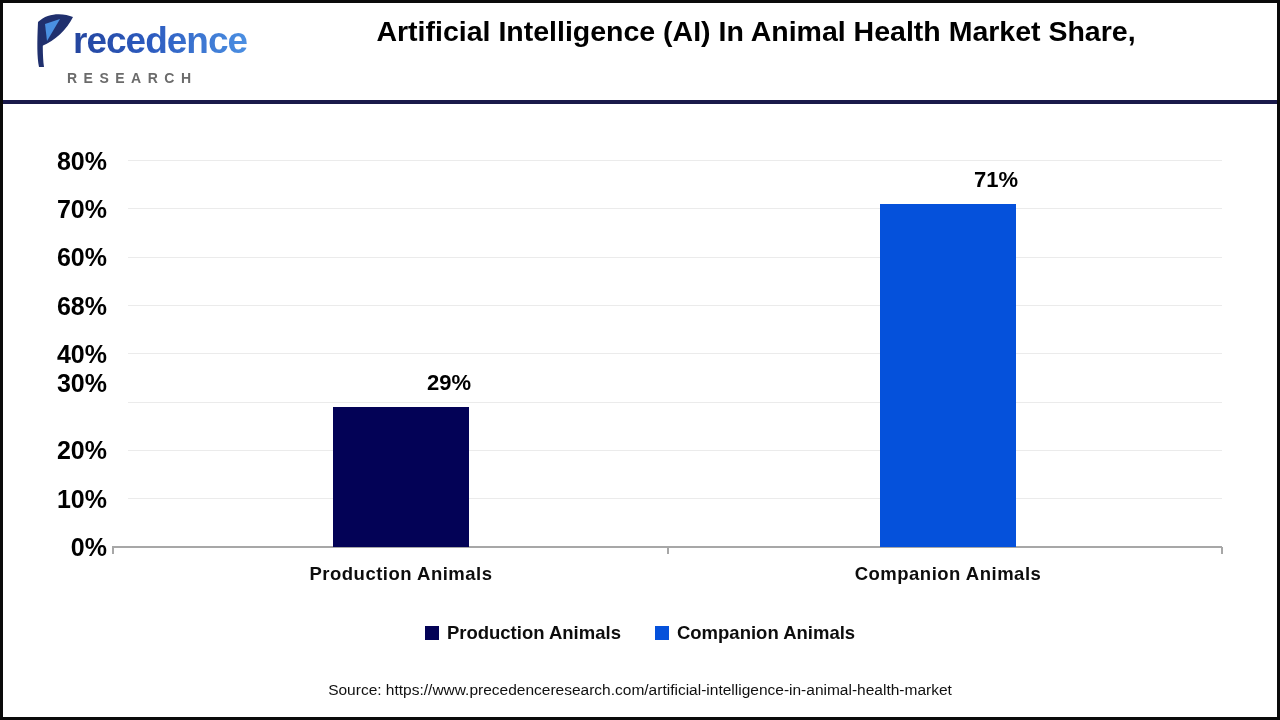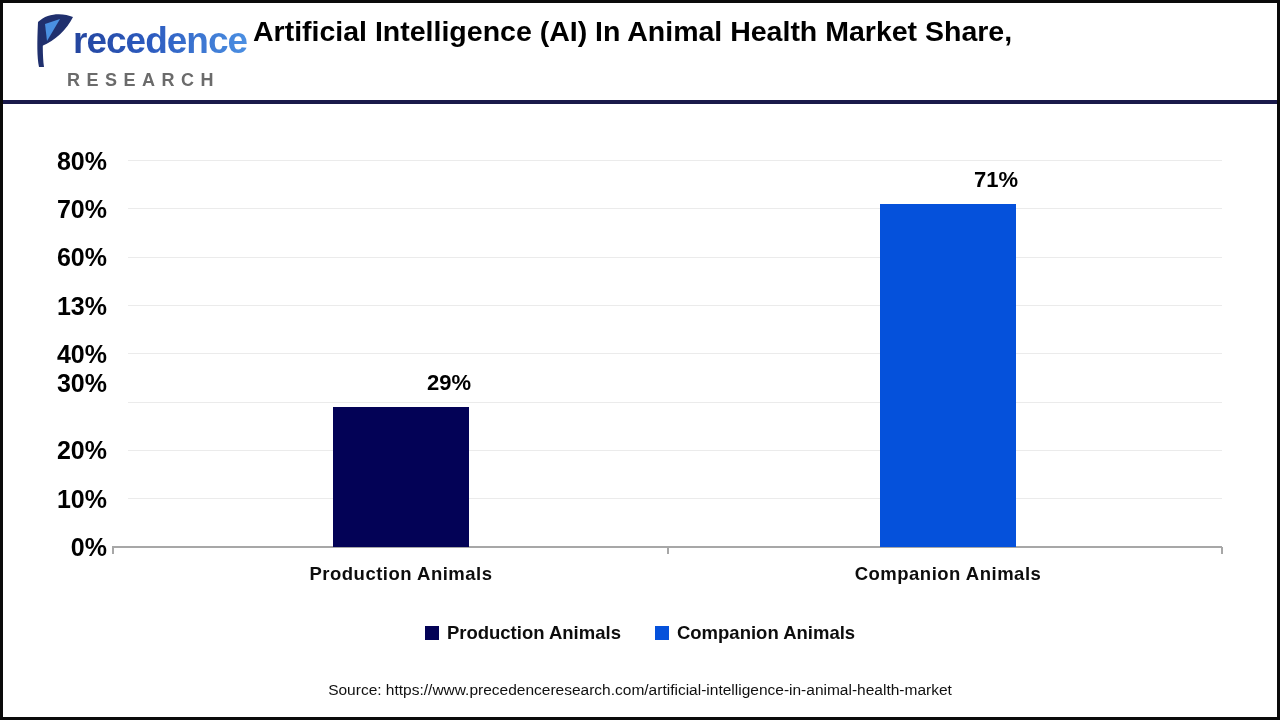--- a/index.html
+++ b/index.html
@@ -13,25 +13,25 @@
   .logo { position:absolute; left:27px; top:10px; width:215px; }
   .logo-row { display:flex; align-items:flex-start; height:56px; }
   .logo-mark { width:46px; height:56px; flex:0 0 auto; }
   .brand-text {
     font-size:37px; font-weight:bold; letter-spacing:-1px; line-height:56px;
     background:linear-gradient(90deg,#24459e 0%, #2d5cc0 45%, #4b8fe2 100%);
     -webkit-background-clip:text; background-clip:text; color:transparent;
     margin-left:-3px;
   }
   .brand-sub {
-    font-size:18px; font-weight:600; letter-spacing:6.5px; color:#6b6b6b;
+    font-size:14px; font-weight:600; letter-spacing:6.5px; color:#6b6b6b;
     margin-left:37px; margin-top:1px;
   }
   .title-block {
-    position:absolute; left:250px; right:18px; top:9px; text-align:left;
+    position:absolute; left:250px; right:18px; top:9px; text-align:center;
     font-size:28.5px; font-weight:bold; color:#000; line-height:39px;
   }
   .header-divider { position:absolute; left:0; top:97px; width:100%; height:4px; background:#1a1a4b; }
 
   
   #plot { position:absolute; left:0; top:0; width:1280px; height:720px; }
   .gridline { position:absolute; height:1px; background:#ebebeb; }
   .axis-base { position:absolute; height:2px; background:#a7a7a7; }
   .axis-tick { position:absolute; width:2px; height:7px; background:#a7a7a7; }
   .ytick { position:absolute; width:88px; text-align:right; font-size:25px; font-weight:bold; color:#000; line-height:22px; height:22px; }
@@ -78,21 +78,21 @@
       <div class="ytick" style="left: 16px; top: 533px;">0%</div>
       <div class="gridline" style="left: 125px; top: 495.2px; width: 1094px;"></div>
       <div class="ytick" style="left: 16px; top: 484.7px;">10%</div>
       <div class="gridline" style="left: 125px; top: 446.9px; width: 1094px;"></div>
       <div class="ytick" style="left: 16px; top: 436.4px;">20%</div>
       <div class="gridline" style="left: 125px; top: 398.6px; width: 1094px;"></div>
       <div class="ytick" style="left: 16px; top: 369px;">30%</div>
       <div class="gridline" style="left: 125px; top: 350.3px; width: 1094px;"></div>
       <div class="ytick" style="left: 16px; top: 339.8px;">40%</div>
       <div class="gridline" style="left: 125px; top: 302px; width: 1094px;"></div>
-      <div class="ytick" style="left: 16px; top: 291.5px;">13%</div>
+      <div class="ytick" style="left: 16px; top: 291.5px;">68%</div>
       <div class="gridline" style="left: 125px; top: 253.7px; width: 1094px;"></div>
       <div class="ytick" style="left: 16px; top: 243.2px;">60%</div>
       <div class="gridline" style="left: 125px; top: 205.4px; width: 1094px;"></div>
       <div class="ytick" style="left: 16px; top: 194.9px;">70%</div>
       <div class="gridline" style="left: 125px; top: 157.1px; width: 1094px;"></div>
       <div class="ytick" style="left: 16px; top: 146.6px;">80%</div>
       <div class="axis-base" style="left: 109px; top: 543px; width: 1110px;"></div>
       <div class="axis-tick" style="left: 109px; top: 544px;"></div>
       <div class="axis-tick" style="left: 664px; top: 544px;"></div>
       <div class="axis-tick" style="left: 1218px; top: 544px;"></div>

